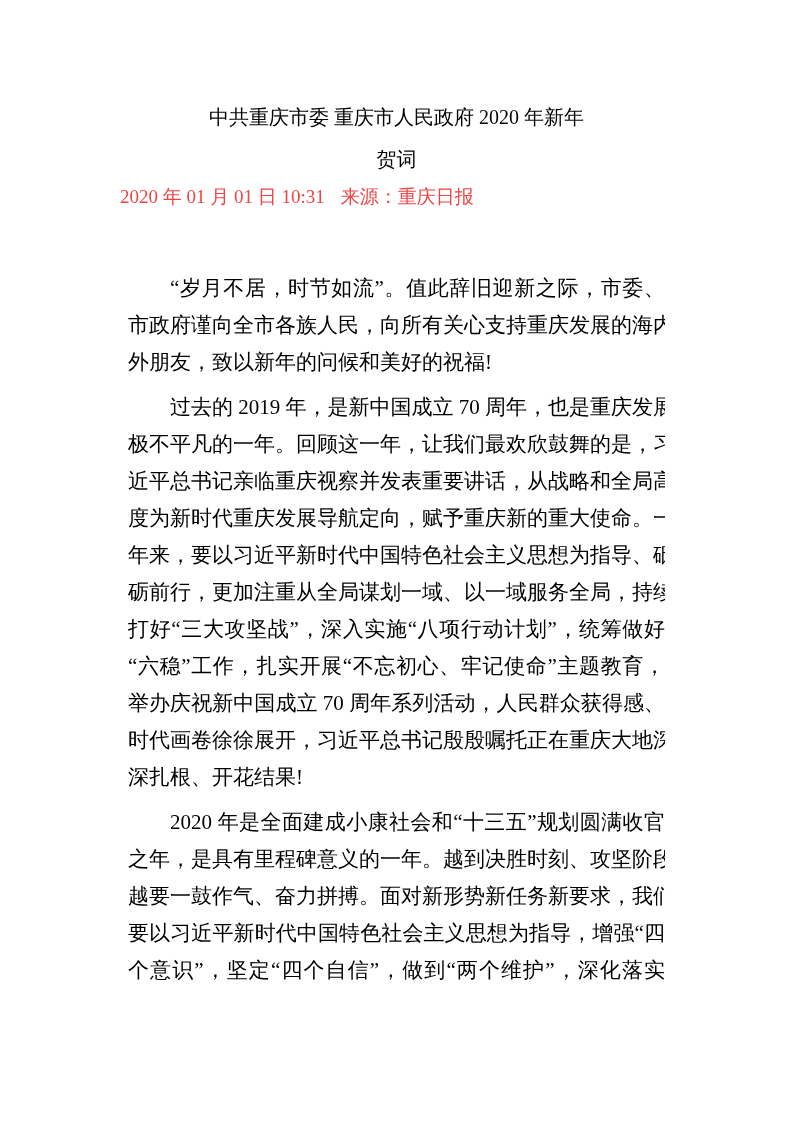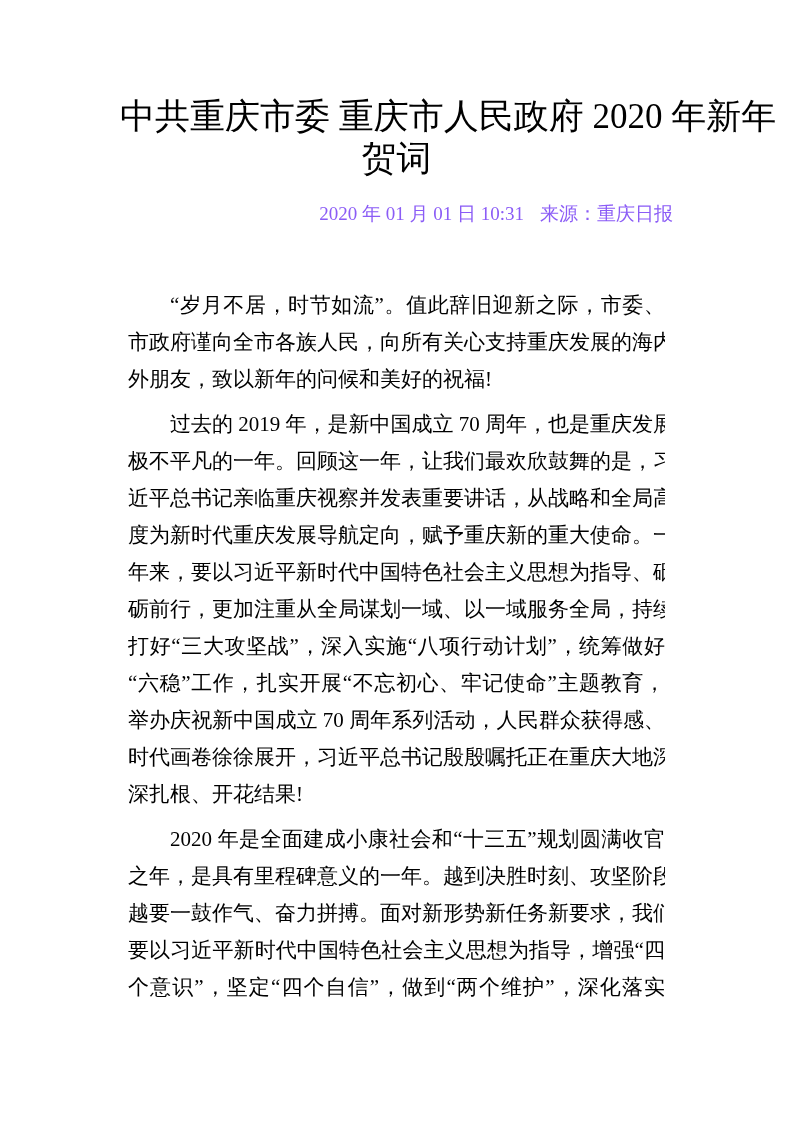--- a/index.html
+++ b/index.html
@@ -19,37 +19,37 @@
   }
   .content {
     position: absolute;
     left: 120px;
     top: 96px;
     width: 553px;
   }
   .title {
     margin: 0;
     padding: 0;
-    font-size: 35px;
+    font-size: 20px;
     font-weight: 400;
     line-height: 42px;
     text-align: center;
     color: #000000;
   }
   .title-line {
     display: block;
     white-space: nowrap;
   }
   .meta {
-    margin-top: 21px;
+    margin-top: 4px;
     font-size: 19px;
     line-height: 26px;
-    text-align: right;
+    text-align: left;
     white-space: nowrap;
-    color: #8b5cf6;
+    color: #ef4444;
   }
   .meta-gap {
     display: inline-block;
     width: 16px;
   }
   .body-text {
     margin-top: 60px;
     font-size: 21px;
   }
   .para { margin: 8px; padding: 0; }

